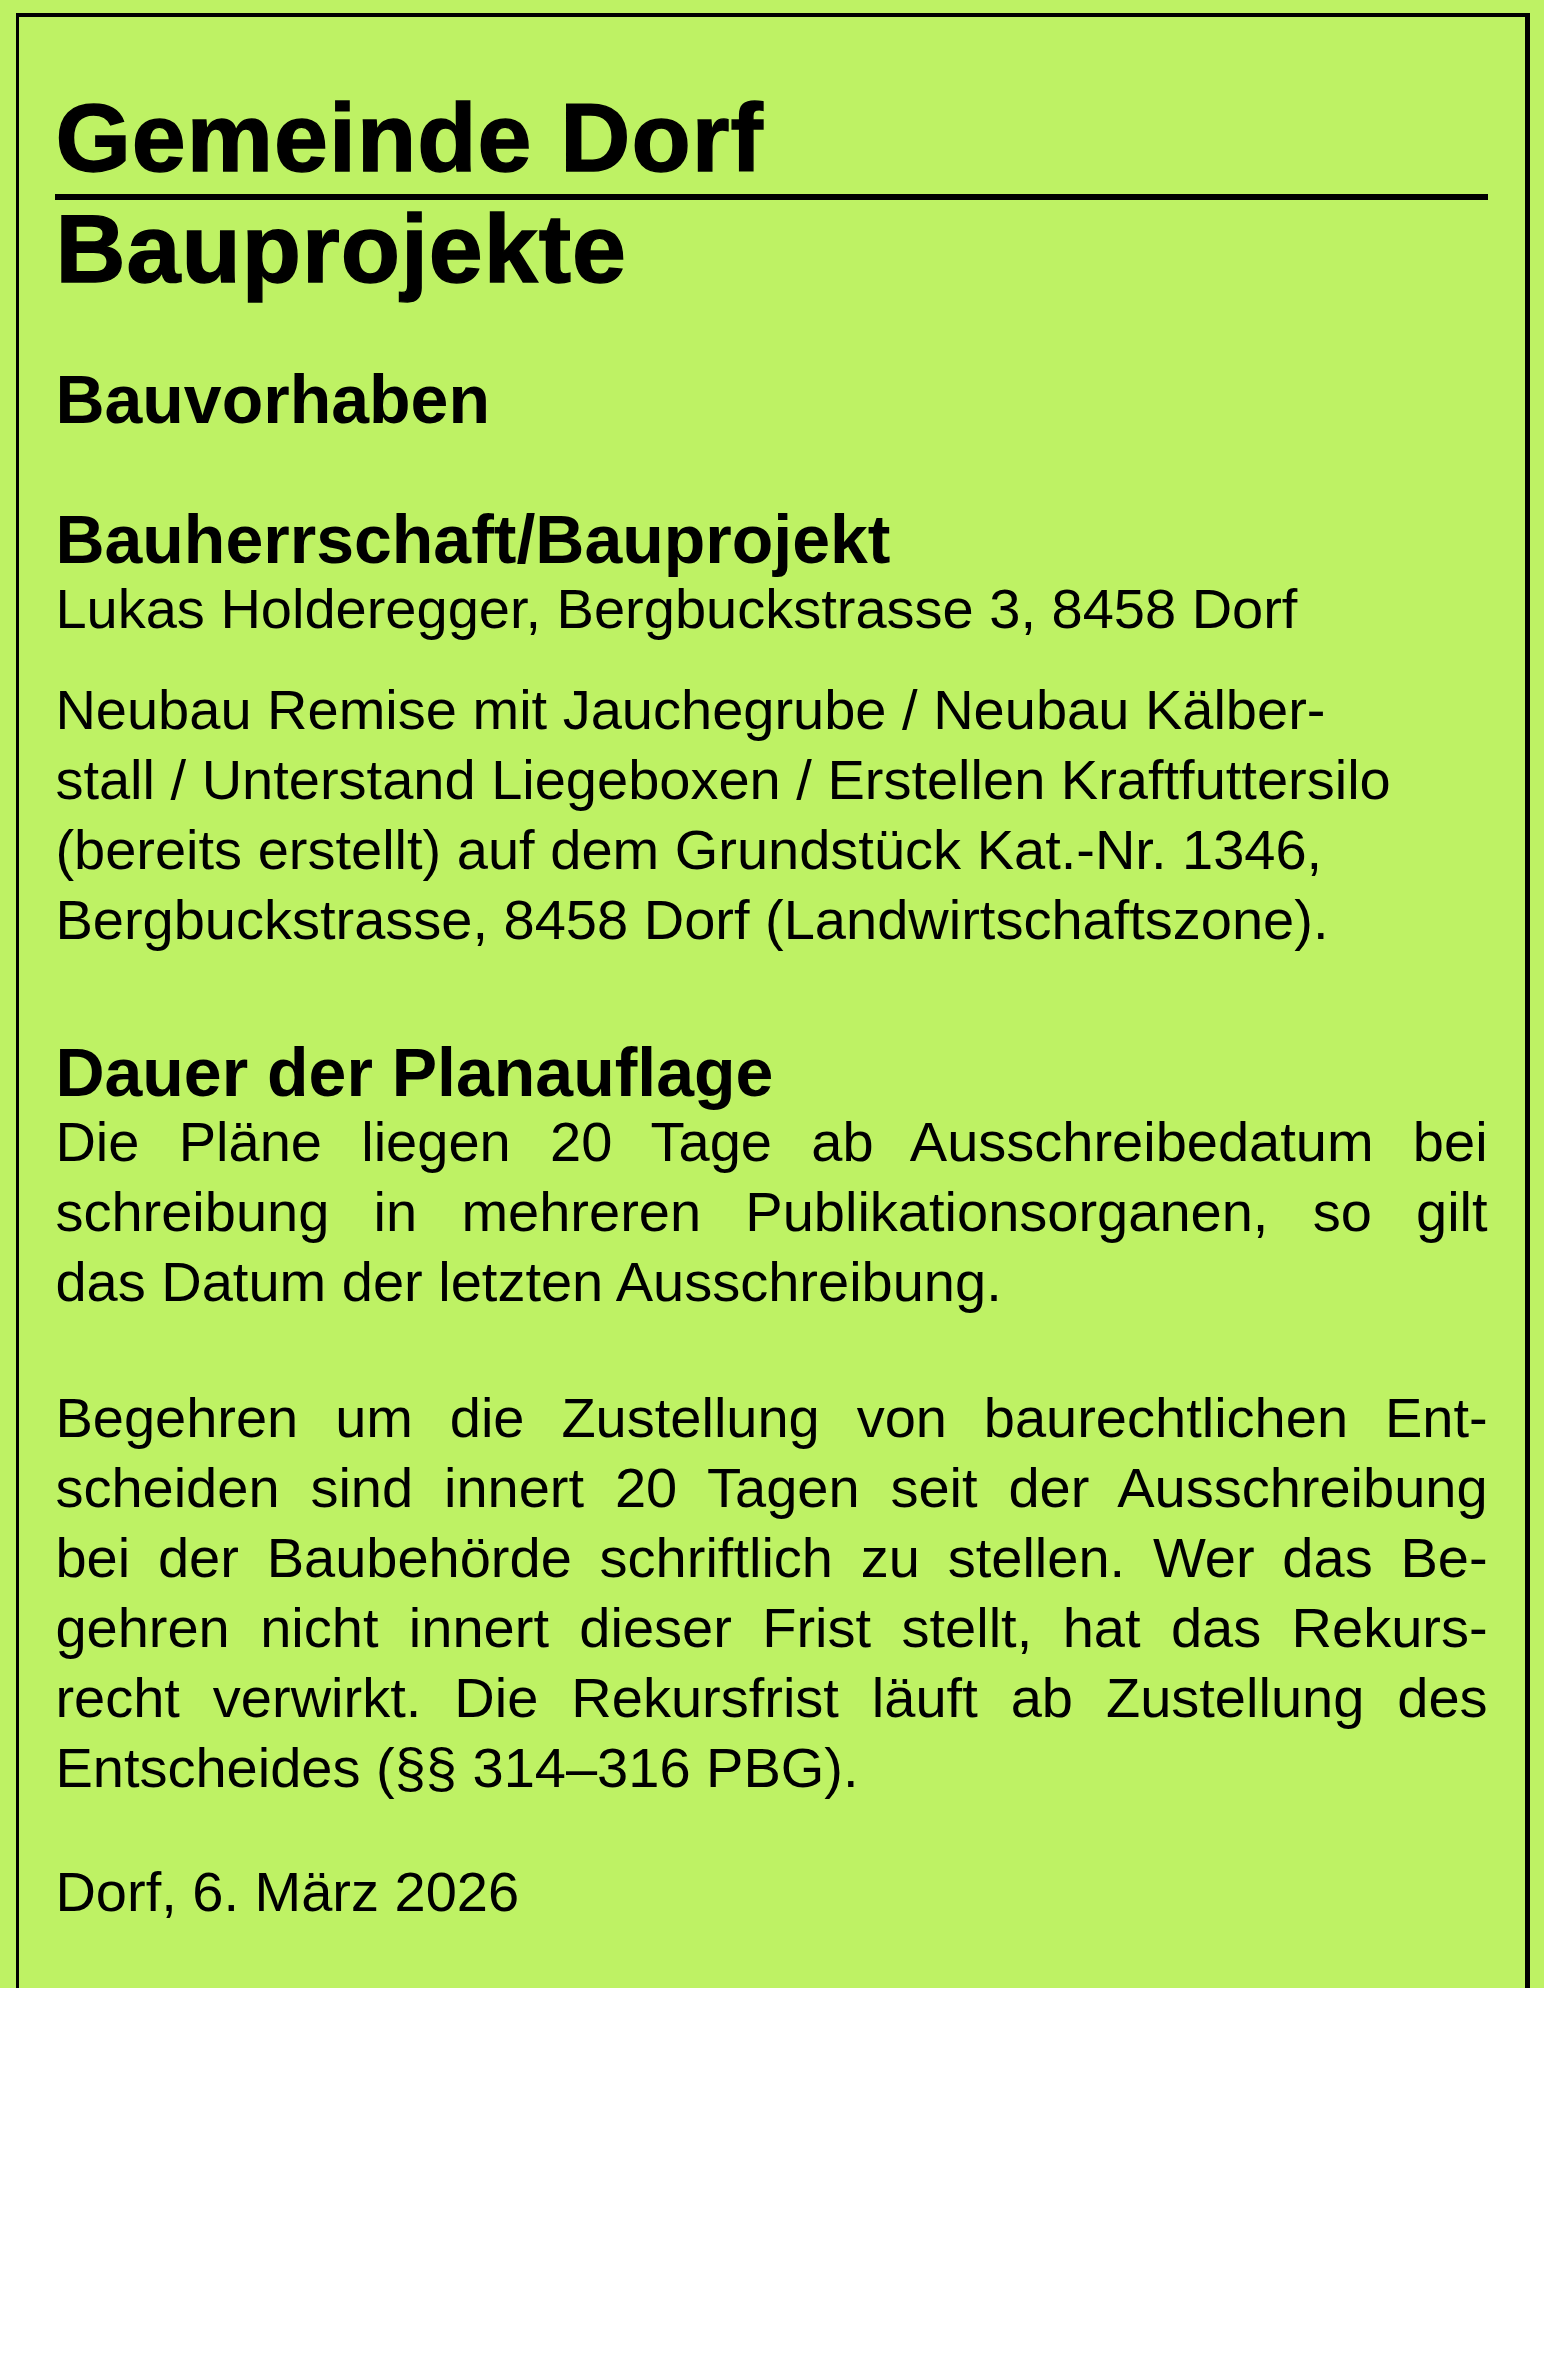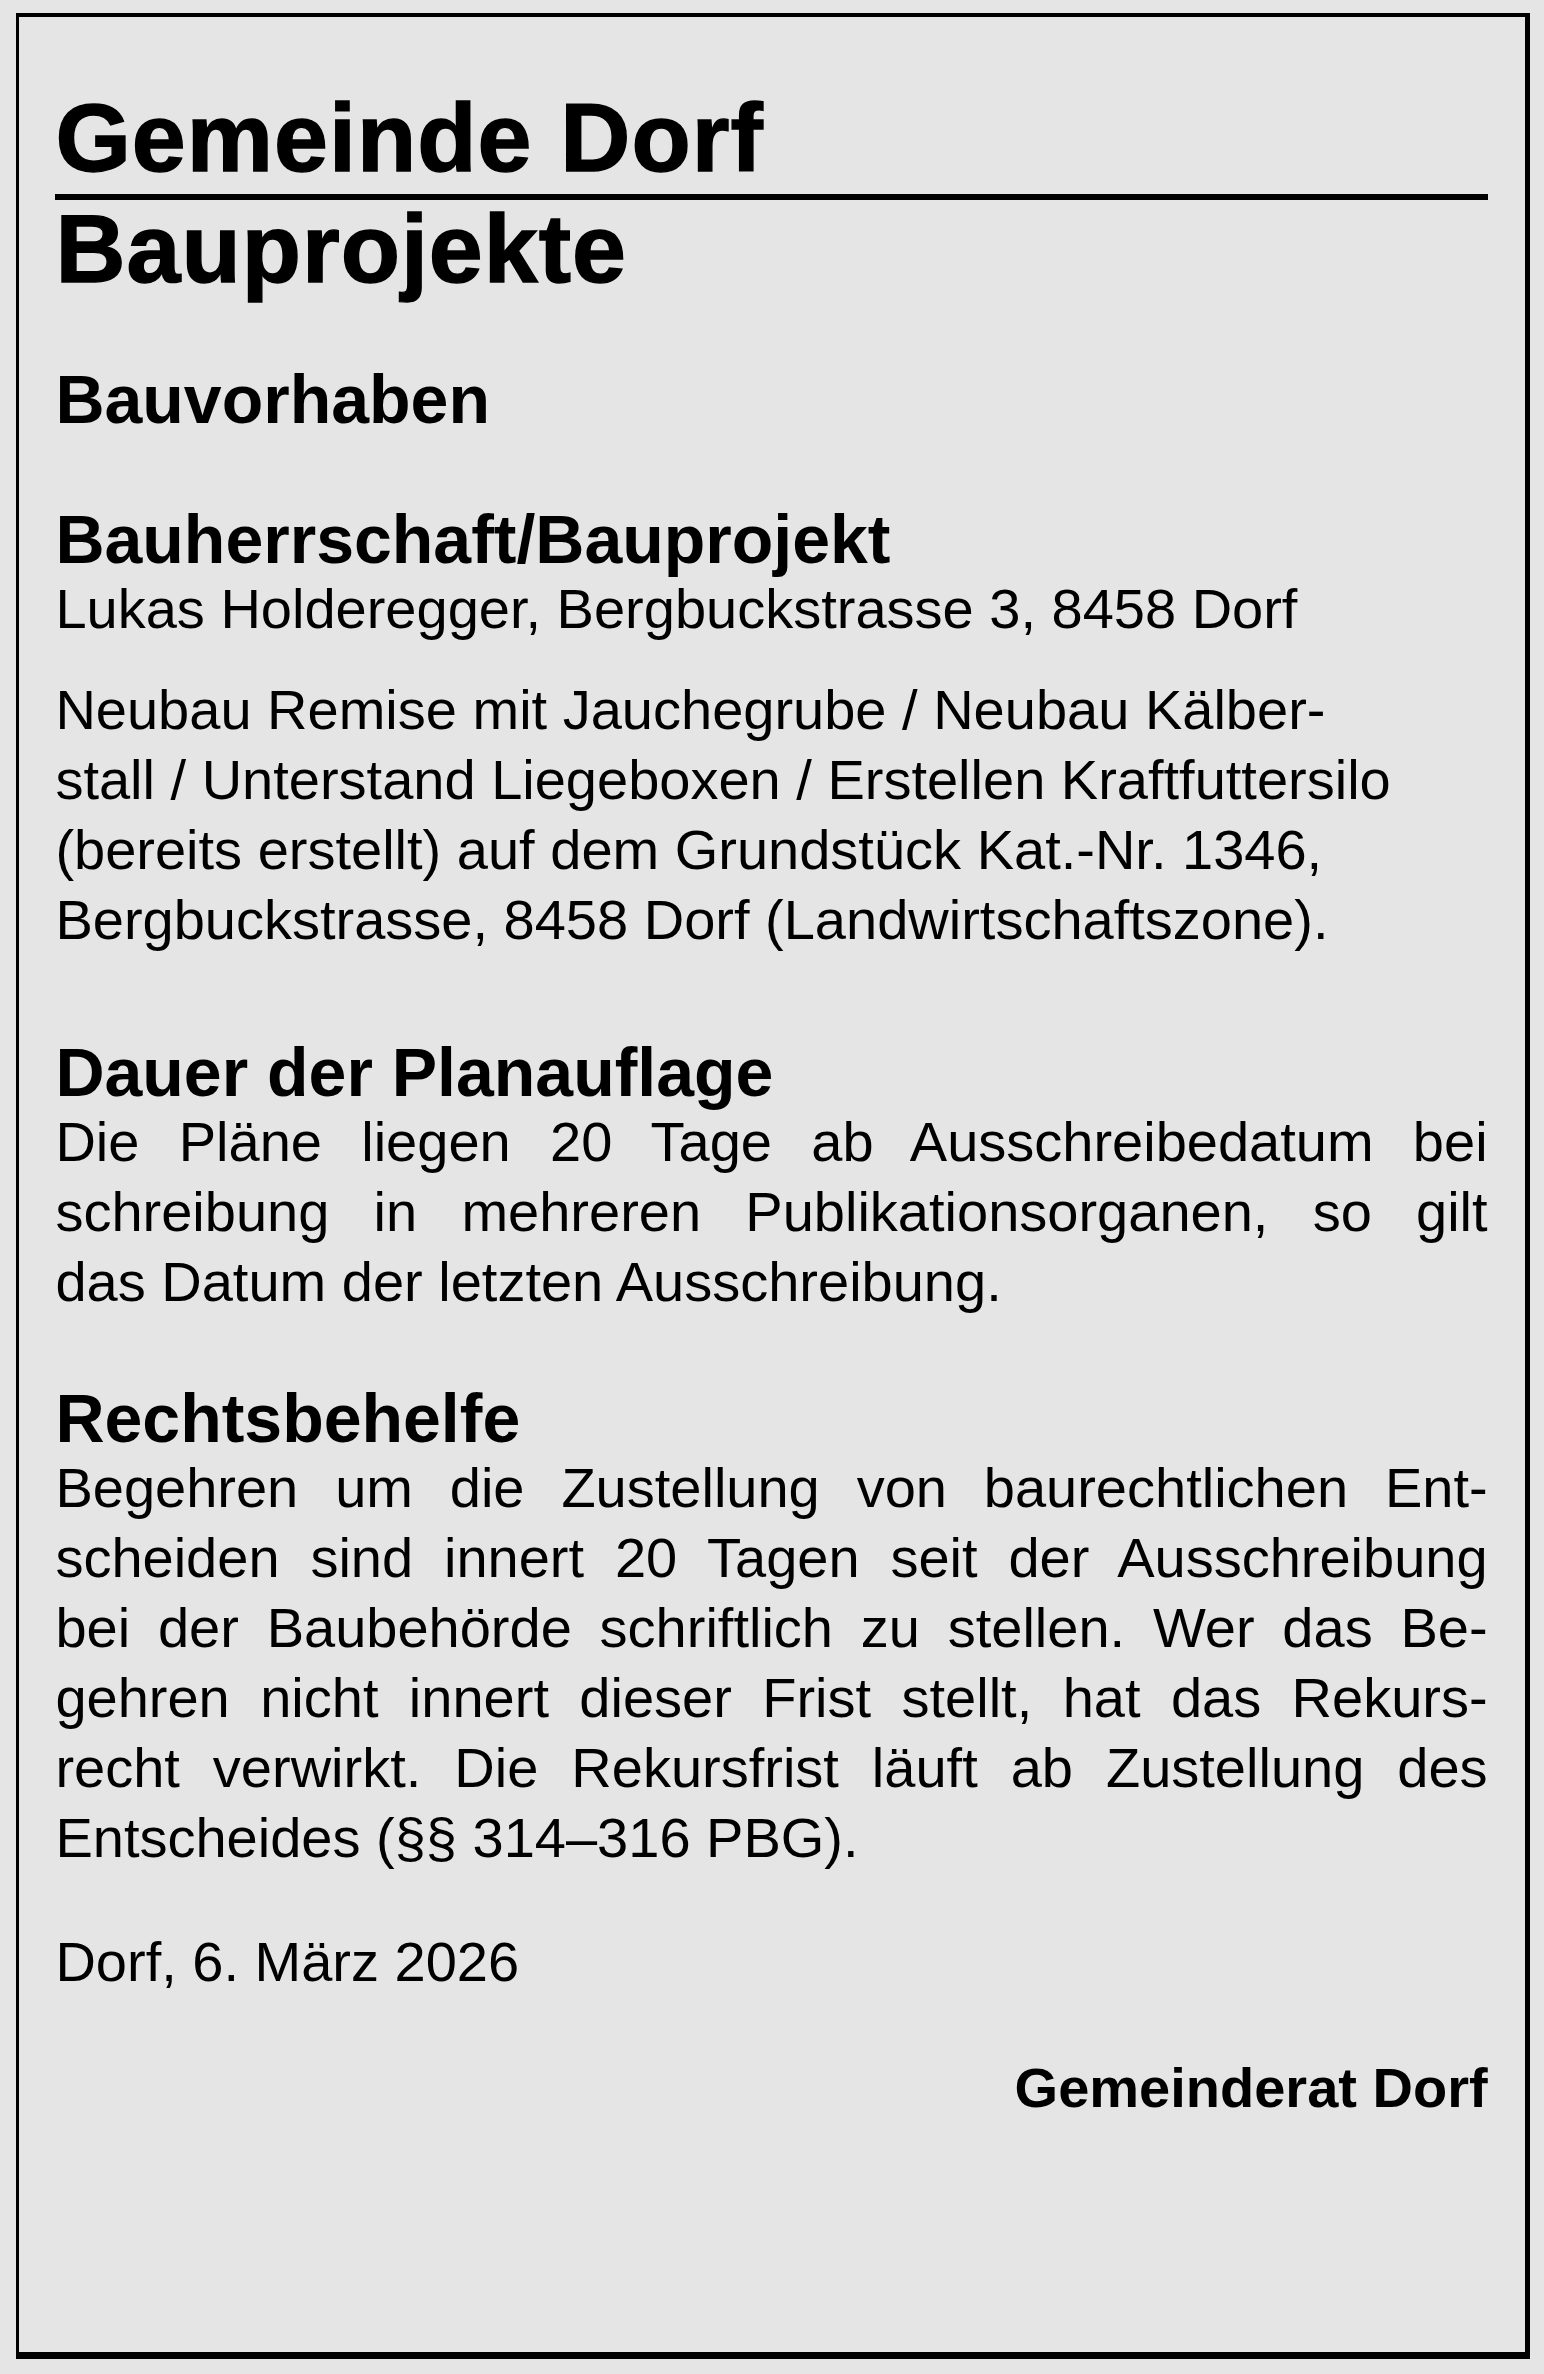--- a/index.html
+++ b/index.html
@@ -1,20 +1,20 @@
 <!DOCTYPE html>
 <html><head>
 <meta charset="utf-8">
 <style>
   html, body { margin: 0; padding: 0; }
   .page {
     position: relative;
     width: 1545px;
-    height: 2374px;
-    background: #e5e5e5;
+    height: 1988px;
+    background: #bef264;
     color: #000000;
     font-family: "Liberation Sans", sans-serif;
     overflow: hidden;
   }
   .frame {
     box-sizing: border-box;
     height: 2346px;
     margin: 12.6px 15.4px 0 16.4px;
     border: solid #000000;
     border-width: 4.8px 5.8px 7.7px 3.9px;
@@ -92,21 +92,20 @@
     <div class="para plan-period">
       <div class="h-md">Dauer der Planauflage</div>
       <div>
           <div class="tline stretch">Die Pläne liegen 20 Tage ab Ausschreibedatum bei</div>
           <div class="tline stretch">schreibung in mehreren Publikationsorganen, so gilt</div>
           <div class="tline">das Datum der letzten Ausschreibung.</div>
         </div>
     </div>
 
     <div class="para legal">
-      <div class="h-md">Rechtsbehelfe</div>
       <div>
           <div class="tline stretch">Begehren um die Zustellung von baurechtlichen Ent-</div>
           <div class="tline stretch">scheiden sind innert 20 Tagen seit der Ausschreibung</div>
           <div class="tline stretch">bei der Baubehörde schriftlich zu stellen. Wer das Be-</div>
           <div class="tline stretch">gehren nicht innert dieser Frist stellt, hat das Rekurs-</div>
           <div class="tline stretch">recht verwirkt. Die Rekursfrist läuft ab Zustellung des</div>
           <div class="tline">Entscheides (§§ 314–316 PBG).</div>
         </div>
     </div>
 

